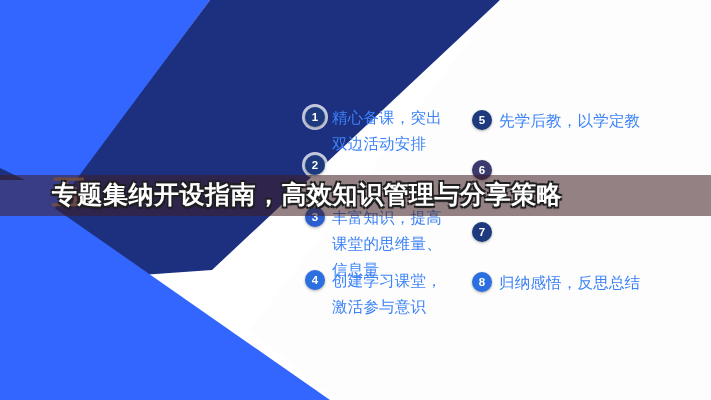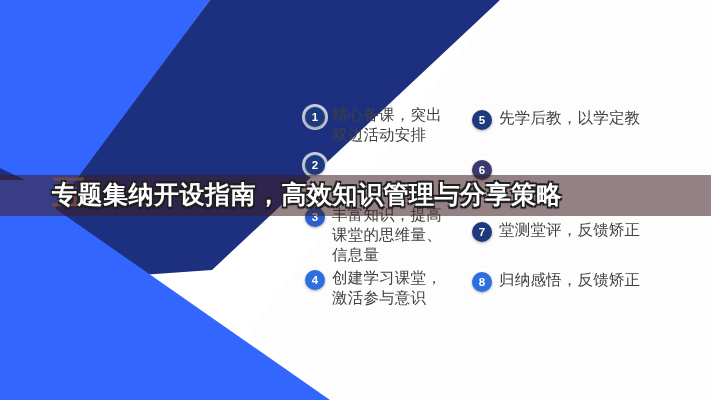--- a/index.html
+++ b/index.html
@@ -63,22 +63,22 @@
     text-align: center;
     font-weight: bold;
     box-shadow: 0 1px 3px rgba(0,0,0,0.35), 0 0 0 3px rgba(255,255,255,0.75);
     position: relative;
     top: 2px;
     font-family: "Liberation Sans", sans-serif;
   }
 
   .item-text {
     font-size: 15.5px;
-    line-height: 20px;
-    color: #404040;
+    line-height: 26px;
+    color: #3b82f6;
     letter-spacing: 0.2px;
     white-space: pre-line;
   }
 
   
   .it1 { left: 5px;  top: 10px;  width: 195px; }
   .it2 { left: 5px;  top: 58px;  width: 195px; }
   .it3 { left: 5px;  top: 110px; width: 195px; }
   .it4 { left: 5px;  top: 173px; width: 195px; }
   
@@ -189,26 +189,25 @@
         <span class="badge" style="background: rgb(29, 58, 126);">5</span>
         <span class="item-text">先学后教，以学定教</span>
       </div>
 
       <div class="item it6">
         <span class="badge" style="background: rgb(58, 58, 110);">6</span>
       </div>
 
       <div class="item it7">
         <span class="badge" style="background: rgb(29, 58, 126);">7</span>
-        <span class="item-text">堂测堂评，反馈矫正</span>
       </div>
 
       <div class="item it8">
         <span class="badge" style="background: rgb(43, 111, 224);">8</span>
-        <span class="item-text">归纳感悟，反馈矫正</span>
+        <span class="item-text">归纳感悟，反思总结</span>
       </div>
 
     </div>
   </div>
 
   <div class="overlay-band"></div>
 
   <div class="overlay-title">
     <span>专题集纳开设指南，高效知识管理与分享策略</span>
   </div>

